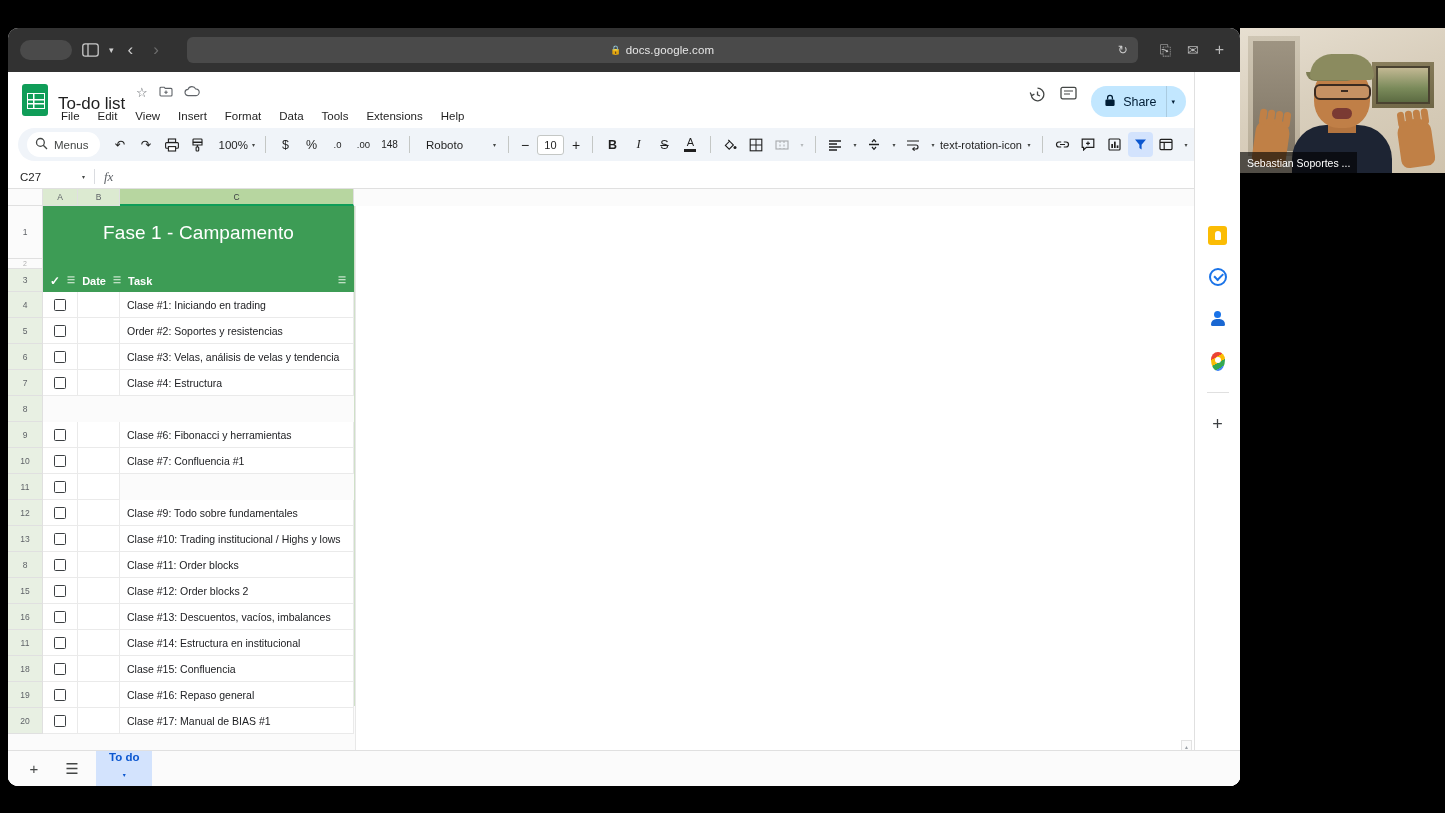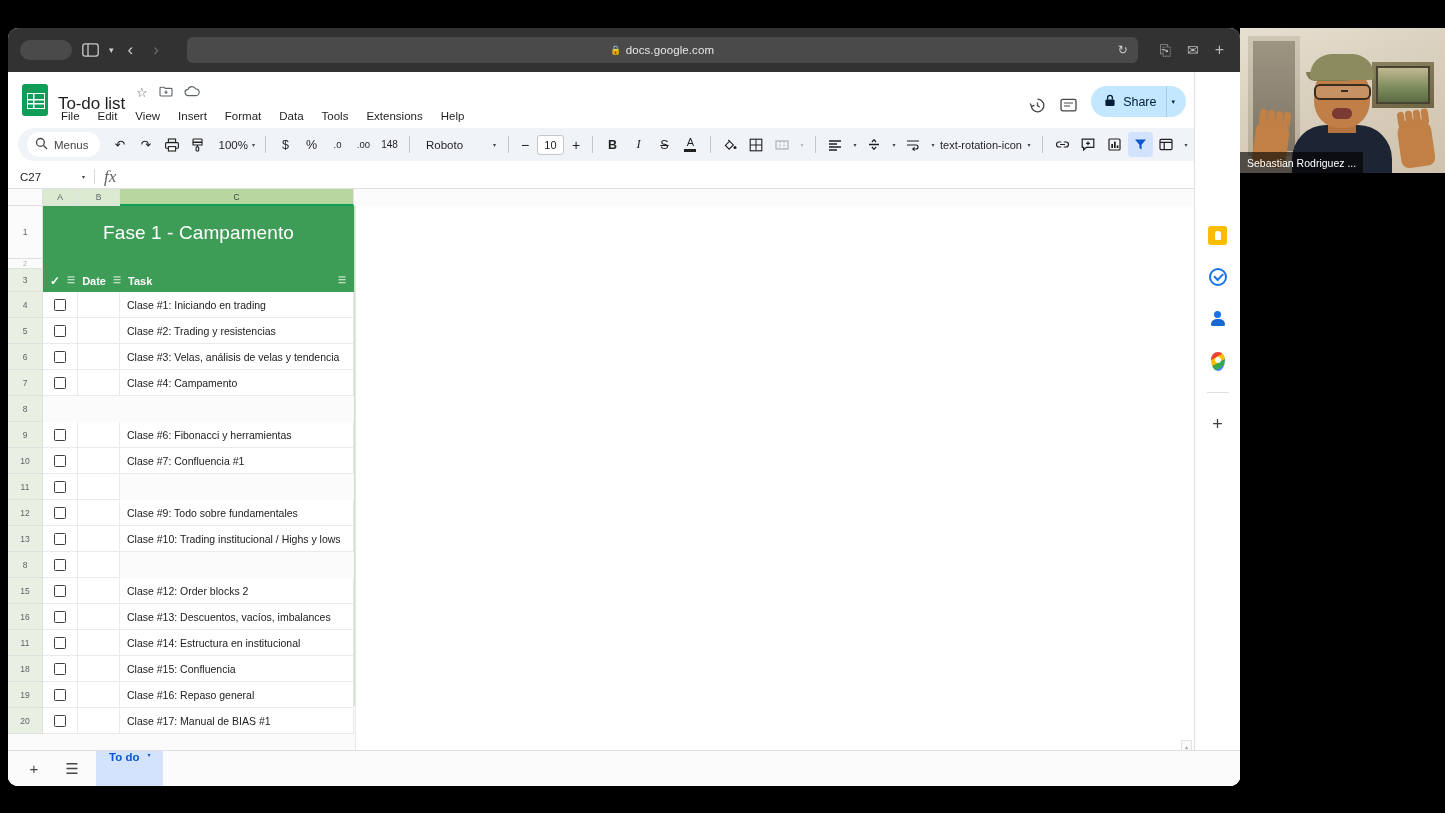--- a/index.html
+++ b/index.html
@@ -128,21 +128,21 @@
     color: #1f1f1f;
     cursor: default;
     padding: 1px 2px;
     border-radius: 3px;
   }
 
   #header-right {
     position: absolute;
     right: 14px; top: 14px;
     display: flex;
-    align-items: flex-end;
+    align-items: flex-start;
     gap: 14px;
   }
   .hdr-icon { color: #444746; font-size: 15px; }
   #share-button {
     height: 31px;
     background: #c2e7ff;
     border-radius: 16px 0 0 16px;
     display: flex; align-items: center;
     padding: 0 10px 0 13px;
     gap: 7px;
@@ -243,21 +243,21 @@
   #namebox {
     width: 86px;
     display: flex; align-items: center;
     justify-content: space-between;
     padding: 0 9px 0 12px;
     height: 100%;
   }
   #namebox-value { font-size: 11.5px; color: #1f1f1f; }
   #fx-sep { width: 1px; height: 15px; background: #dadce0; }
   #fx-glyph {
-    font-size: 17px; font-style: italic;
+    font-size: 13px; font-style: italic;
     color: #5f6368;
     padding: 0 9px;
     font-family: "Liberation Serif", serif;
   }
   #formula-input { flex: 1; font-size: 11.5px; color: #1f1f1f; }
 
   
   #grid-region {
     flex: 1;
     display: flex;
@@ -529,24 +529,25 @@
     width: 28px; height: 28px;
     display: flex; align-items: center; justify-content: center;
     border-radius: 50%;
     font-size: 15px;
     color: #444746;
     cursor: pointer;
   }
   #sheet-tab {
     height: 36px;
     background: #d3e3fd;
-    display: flex; align-items: flex-start;
+    display: flex; align-items: center;
     padding: 0 13px;
     gap: 8px;
     cursor: pointer;
+    flex-direction: column;
   }
   #sheet-tab-label {
     font-size: 11.5px;
     color: #0b57d0;
     font-weight: bold;
   }
   #sheet-tab-caret { font-size: 6px; color: #0b57d0; }
 
   
   #video-overlay {
@@ -999,41 +1000,41 @@
                   <div class="cell-c">Clase #1: Iniciando en trading</div>
                 </div>
               </div>
               <div class="grid-row task-row">
                 <div class="row-head">5</div>
                 <div class="task-cells">
                   <div class="cell-a">
                     <div class="checkbox"></div>
                   </div>
                   <div class="cell-b"></div>
-                  <div class="cell-c">Clase #2: Trading y resistencias</div>
+                  <div class="cell-c">Order #2: Soportes y resistencias</div>
                 </div>
               </div>
               <div class="grid-row task-row">
                 <div class="row-head">6</div>
                 <div class="task-cells">
                   <div class="cell-a">
                     <div class="checkbox"></div>
                   </div>
                   <div class="cell-b"></div>
                   <div class="cell-c">Clase #3: Velas, análisis de velas y tendencia</div>
                 </div>
               </div>
               <div class="grid-row task-row">
                 <div class="row-head">7</div>
                 <div class="task-cells">
                   <div class="cell-a">
                     <div class="checkbox"></div>
                   </div>
                   <div class="cell-b"></div>
-                  <div class="cell-c">Clase #4: Campamento</div>
+                  <div class="cell-c">Clase #4: Estructura</div>
                 </div>
               </div>
               <div class="grid-row task-row">
                 <div class="row-head">8</div>
               </div>
               <div class="grid-row task-row">
                 <div class="row-head">9</div>
                 <div class="task-cells">
                   <div class="cell-a">
                     <div class="checkbox"></div>
@@ -1081,20 +1082,21 @@
                   <div class="cell-c">Clase #10: Trading institucional / Highs y lows</div>
                 </div>
               </div>
               <div class="grid-row task-row">
                 <div class="row-head">8</div>
                 <div class="task-cells">
                   <div class="cell-a">
                     <div class="checkbox"></div>
                   </div>
                   <div class="cell-b"></div>
+                  <div class="cell-c">Clase #11: Order blocks</div>
                 </div>
               </div>
               <div class="grid-row task-row">
                 <div class="row-head">15</div>
                 <div class="task-cells">
                   <div class="cell-a">
                     <div class="checkbox"></div>
                   </div>
                   <div class="cell-b"></div>
                   <div class="cell-c">Clase #12: Order blocks 2</div>
@@ -1215,17 +1217,17 @@
         <span class="v-finger" style="left:26px;"></span>
       </div>
       <div class="v-hand" id="v-hand-r">
         <span class="v-finger" style="left:2px;"></span>
         <span class="v-finger" style="left:10px;"></span>
         <span class="v-finger" style="left:18px;"></span>
         <span class="v-finger" style="left:26px;"></span>
       </div>
     </div>
     <div id="video-namebar">
-      <span id="video-name">Sebastian Rodriguez ...</span>
+      <span id="video-name">Sebastian Soportes ...</span>
     </div>
   </div>
 
 </div>
 
 </body></html>

